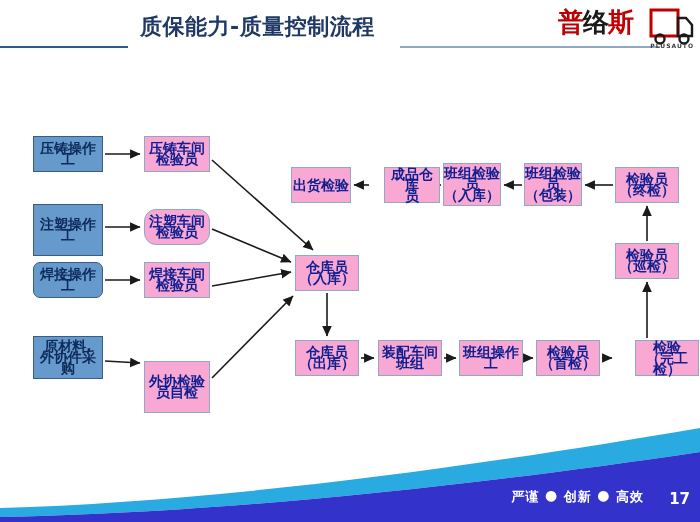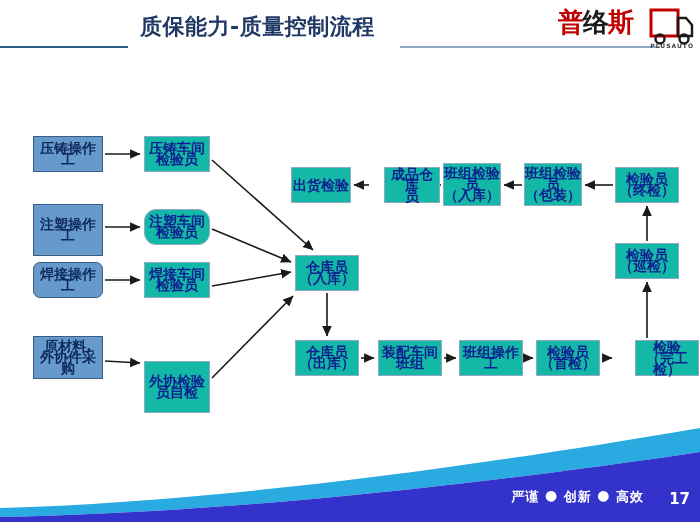--- a/index.html
+++ b/index.html
@@ -39,21 +39,21 @@
 
   
   .node{
     position:absolute;box-sizing:border-box;
     display:flex;align-items:center;justify-content:center;
     text-align:center;font-weight:bold;color:#14146E;
     font-size:14px;line-height:11px;letter-spacing:0px;
     border:1px solid #7F9DB9;
   }
   .node.blue{background:#6699CC;border-color:#3B5C80;color:#0F2B5B;}
-  .node.green{background:#14b8a6;border-color:#8FA8C4;color:#0F1F8F;}
+  .node.green{background:#f9a8d4;border-color:#8FA8C4;color:#0F1F8F;}
 
   
   #wires{position:absolute;left:0;top:0;width:700px;height:522px;pointer-events:none;}
 
   
   #footer-art{position:absolute;left:0;top:380px;width:700px;height:142px;}
   #footer-text{
     position:absolute;right:56px;bottom:16px;
     color:#ffffff;font-size:13px;font-weight:bold;
     white-space:nowrap;letter-spacing:1px;

